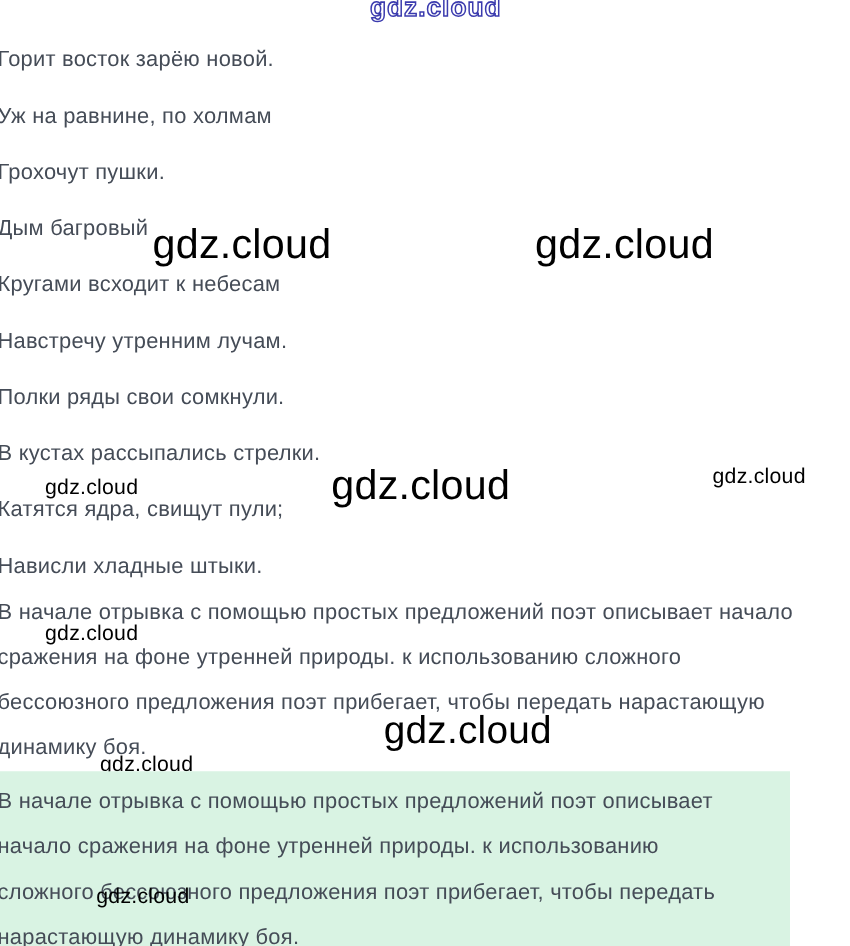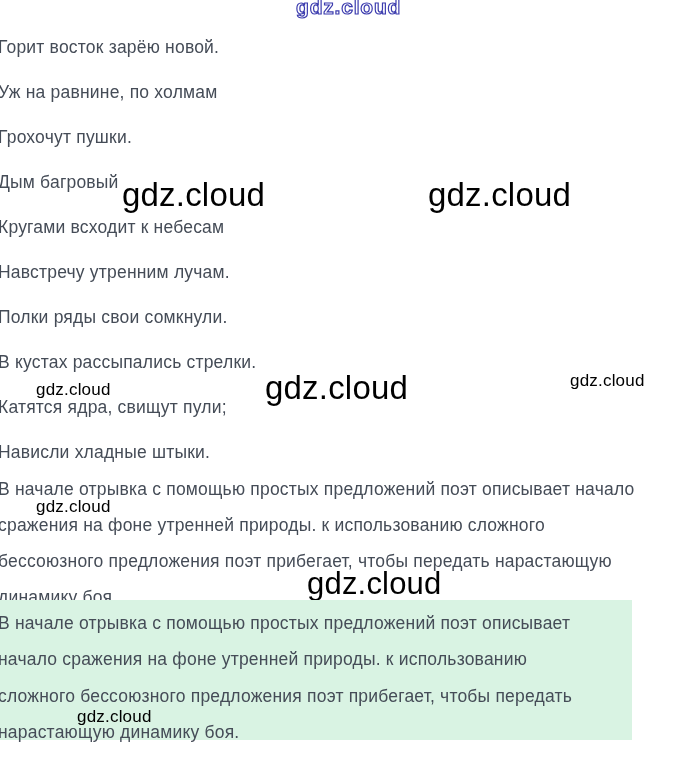--- a/index.html
+++ b/index.html
@@ -18,21 +18,21 @@
     font-size: 17.5px;
     line-height: 20px;
     letter-spacing: 0.2px;
     color: #454c57;
     white-space: nowrap;
   }
   
   .answer-box {
     position: absolute;
     left: 0;
-    top: 600px;
+    top: 617px;
     width: 632px;
     height: 140px;
     background: #d9f3e3;
   }
   .answer-box .txt-line { left: -2px; }
   
   .wm {
     position: absolute;
     color: #000000;
     white-space: nowrap;

